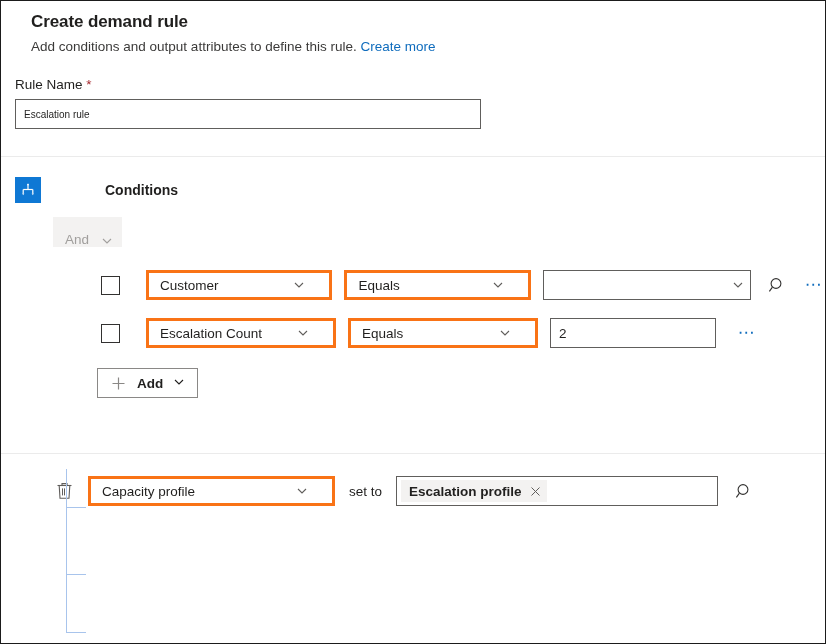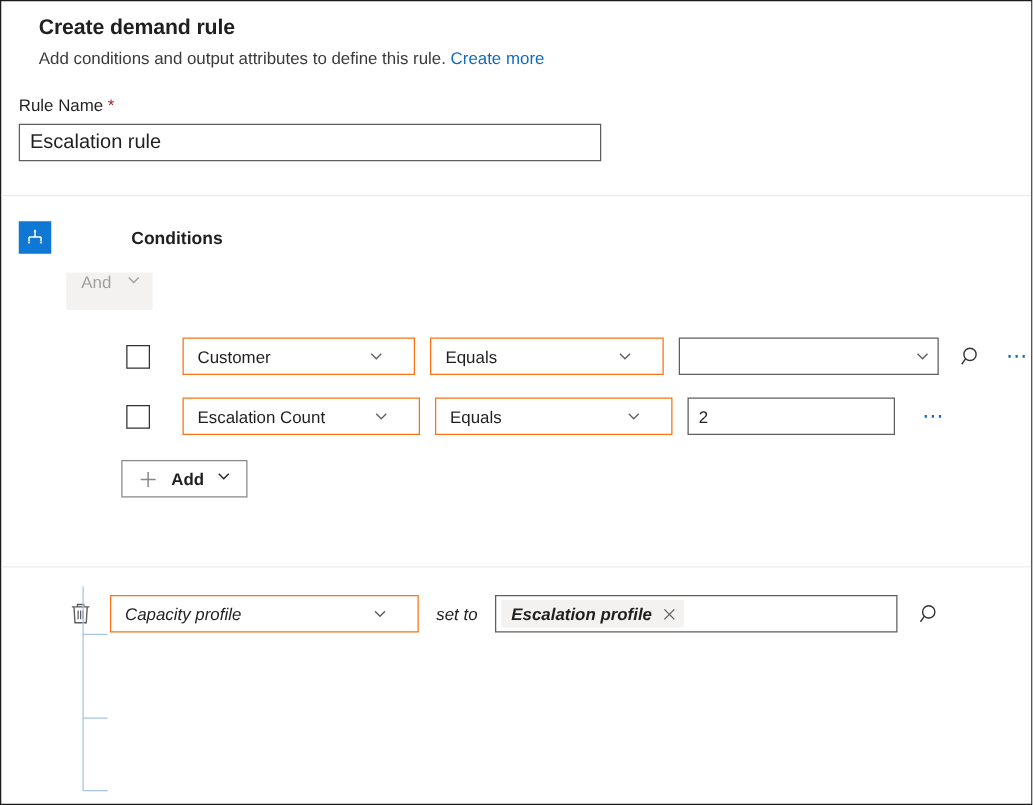--- a/index.html
+++ b/index.html
@@ -54,21 +54,21 @@
     display: block;
   }
   .req-star { color: #a4262c; font-size: 13.5px; }
   .text-input {
     width: 466px;
     height: 30px;
     box-sizing: border-box;
     border: 1px solid #605e5c;
     background: #ffffff;
     font-family: "Liberation Sans", sans-serif;
-    font-size: 16px;
+    font-size: 10px;
     color: #201f1e;
     padding: 0 8px;
     outline: none;
     border-radius: 0;
   }
 
   
   .divider {
     height: 1px;
     background: #ebebeb;
@@ -103,21 +103,21 @@
   }
 
   
   .cond-body {
     position: relative;
     padding-left: 52px;
     margin-top: 14px;
   }
   .and-box {
     display: inline-flex;
-    align-items: flex-start;
+    align-items: flex-end;
     background: #f3f2f1;
     height: 30px;
     padding: 0 9px 0 12px;
     box-sizing: border-box;
     cursor: pointer;
     user-select: none;
   }
   .and-label {
     font-size: 13.5px;
     color: #a19f9d;
@@ -159,21 +159,21 @@
     border: 1px solid #323130;
     background: #ffffff;
     flex: 0 0 auto;
     cursor: pointer;
   }
 
   .select-box {
     position: relative;
     box-sizing: border-box;
     height: 30px;
-    border: 1px solid #f97316;
+    border: 3px solid #f97316;
     background: #ffffff;
     display: flex;
     align-items: center;
     padding: 0 24px 0 11px;
     font-size: 13.5px;
     color: #201f1e;
     cursor: pointer;
     user-select: none;
   }
   .select-box .sel-text { flex: 1 1 auto; white-space: nowrap; overflow: hidden; }
@@ -265,21 +265,20 @@
   }
   .add-plus { color: #8a8886; display: inline-flex; margin-right: 11px; }
   .add-label { font-size: 13.5px; font-weight: bold; color: #201f1e; margin-right: 10px; }
 
   
   .out-body {
     display: flex;
     align-items: center;
     margin-top: 22px;
     padding-left: 52px;
-    font-style: italic;
   }
   .trash-btn { width: 22px; height: 24px; margin-right: 13px; }
   .w-out-attr { width: 247px; margin-left: 0; }
   .setto {
     font-size: 13.5px;
     color: #201f1e;
     margin: 0 14px;
     white-space: nowrap;
   }
   .out-lookup {

